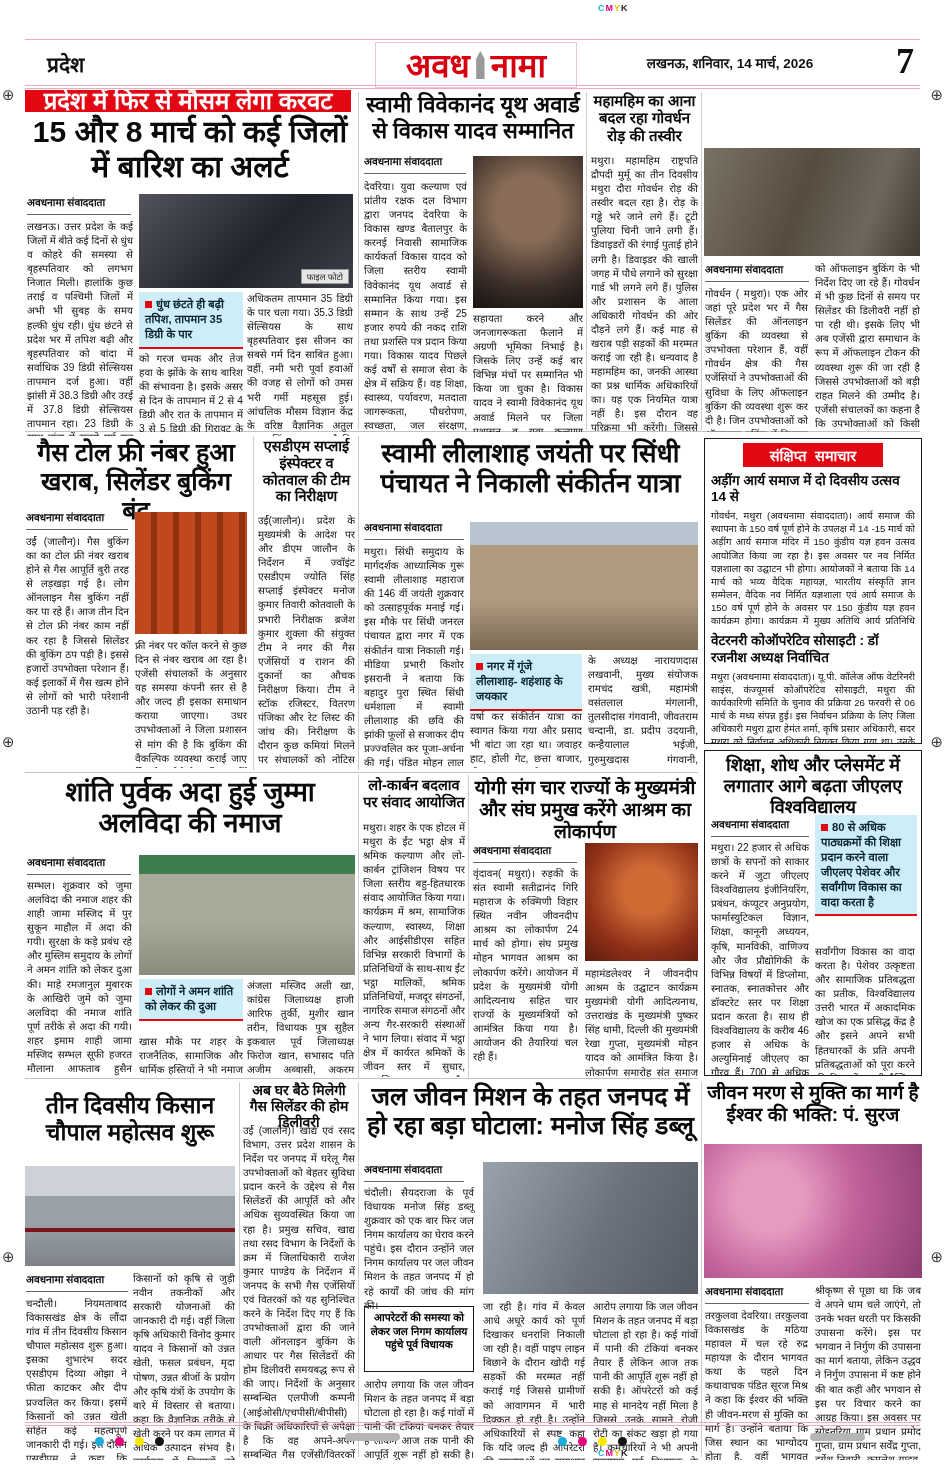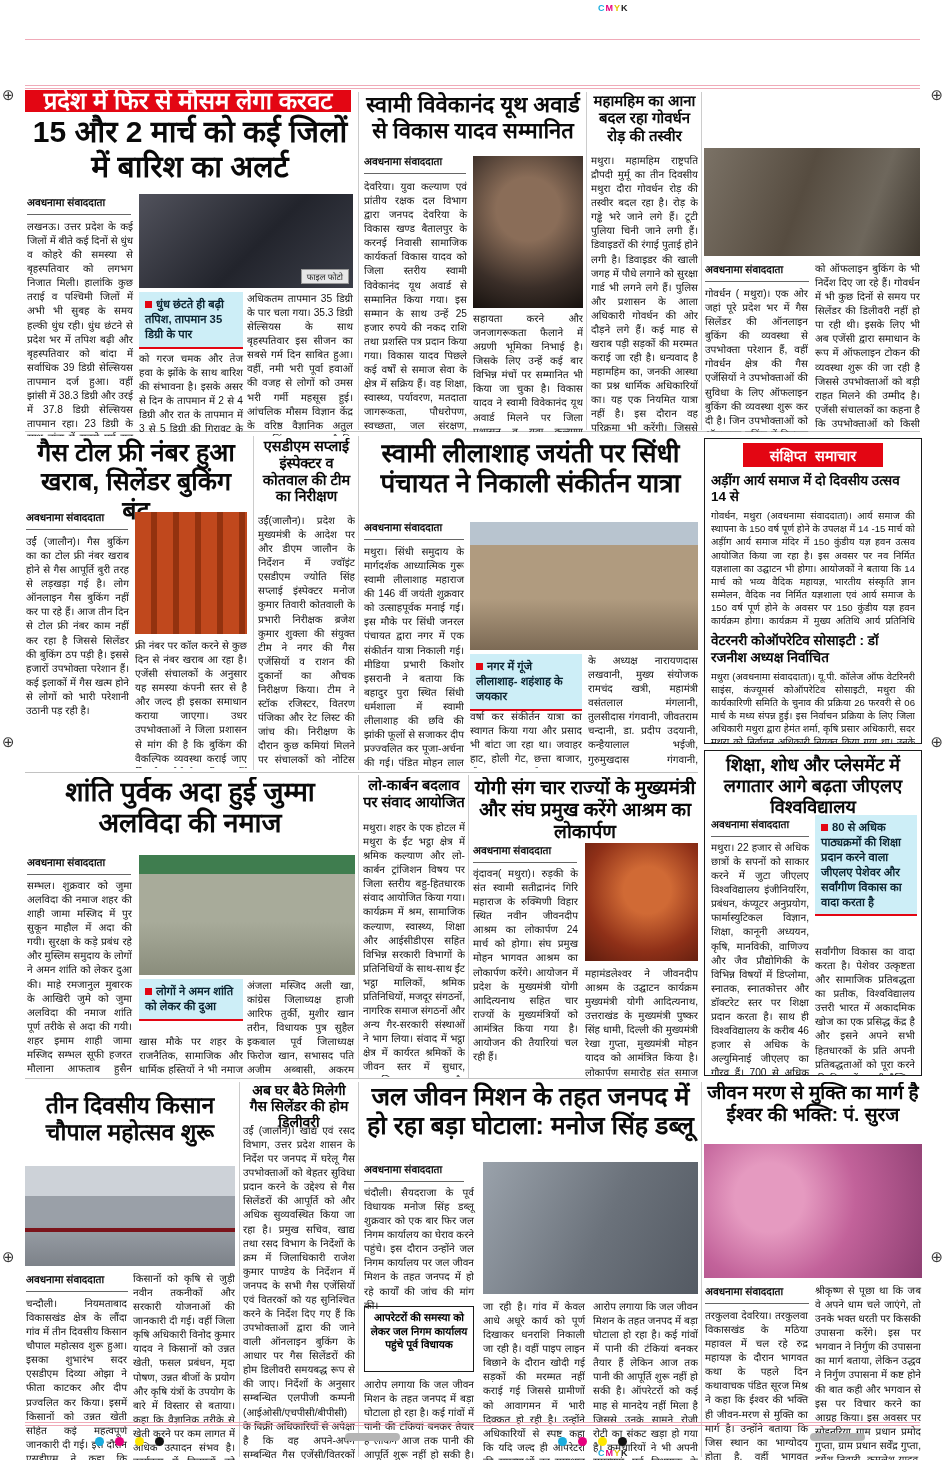--- a/index.html
+++ b/index.html
@@ -41,39 +41,49 @@
   </div>
 
   <div class="regmark" style="left:2px;top:86px;">⊕</div>
   <div class="regmark" style="left:2px;top:733px;">⊕</div>
   <div class="regmark" style="left:2px;top:1248px;">⊕</div>
   <div class="regmark" style="right:2px;top:86px;">⊕</div>
   <div class="regmark" style="right:2px;top:733px;">⊕</div>
   <div class="regmark" style="right:2px;top:1248px;">⊕</div>
 
   <div class="abs" style="left:25px;top:39px;width:895px;border-top:1.5px solid #f0aab8;"></div>
+  <div class="abs" style="left:25px;top:44px;width:895px;height:40px;">
+    <div class="abs" style="left:22px;top:6px;font-size:21px;font-weight:bold;color:#111;">प्रदेश</div>
+    <div class="abs" style="left:350px;top:-2px;width:200px;height:44px;display:flex;align-items:center;justify-content:center;border:1px solid #e9c7cd;background:#fff;">
+      <span class="masthead-word">अवध</span>
+      <span class="temple"></span>
+      <span class="masthead-word">नामा</span>
+    </div>
+    <div class="abs" style="left:600px;top:10px;width:210px;text-align:center;font-size:13.5px;font-weight:bold;color:#111;">लखनऊ, शनिवार, 14 मार्च, 2026</div>
+    <div class="abs" style="right:6px;top:-4px;font-size:36px;font-weight:bold;font-family:'Liberation Serif',serif;color:#111;">7</div>
+  </div>
   <div class="abs dbl" style="left:25px;top:85px;width:895px;"></div>
 
   <div class="hrule" style="left:25px;top:431px;width:895px;"></div>
   <div class="hrule" style="left:25px;top:772px;width:673px;"></div>
   <div class="hrule" style="left:25px;top:1078px;width:673px;"></div>
   <div class="vr" style="left:358px;top:92px;height:338px;"></div>
   <div class="vr" style="left:586px;top:92px;height:338px;"></div>
   <div class="vr" style="left:701px;top:92px;height:338px;"></div>
   <div class="vr" style="left:253px;top:436px;height:334px;"></div>
   <div class="vr" style="left:358px;top:436px;height:334px;"></div>
   <div class="vr" style="left:358px;top:775px;height:303px;"></div>
   <div class="vr" style="left:468px;top:775px;height:303px;"></div>
   <div class="vr" style="left:239px;top:1082px;height:375px;"></div>
   <div class="vr" style="left:358px;top:1082px;height:375px;"></div>
   <div class="vr" style="left:701px;top:1082px;height:375px;"></div>
 
   <div class="art" style="left:25px;top:90px;width:330px;height:346px;">
     <div class="kicker" style="width:326px;height:22px;font-size:24px;line-height:22px;">प्रदेश में फिर से मौसम लेगा करवट</div>
-    <div class="hl" style="margin-top:3px;font-size:30px;">15 और 2 मार्च को कई जिलों में बारिश का अलर्ट</div>
+    <div class="hl" style="margin-top:3px;font-size:30px;">15 और 8 मार्च को कई जिलों में बारिश का अलर्ट</div>
     <div class="abs byline" style="left:2px;top:105px;width:104px;">अवधनामा संवाददाता</div>
     <div class="abs body" style="left:2px;top:130px;width:106px;height:214px;">लखनऊ। उत्तर प्रदेश के कई जिलों में बीते कई दिनों से धुंध व कोहरे की समस्या से बृहस्पतिवार को लगभग निजात मिली। हालांकि कुछ तराई व पश्चिमी जिलों में अभी भी सुबह के समय हल्की धुंध रही। धुंध छंटने से प्रदेश भर में तपिश बढ़ी और बृहस्पतिवार को बांदा में सर्वाधिक 39 डिग्री सेल्सियस तापमान दर्ज हुआ। वहीं झांसी में 38.3 डिग्री और उरई में 37.8 डिग्री सेल्सियस तापमान रहा। 23 डिग्री के साथ बांदा में सबसे गर्म रात रही। आंचलिक मौसम विज्ञान केंद्र के वरिष्ठ वैज्ञानिक अतुल कुमार सिंह का कहना है कि पूर्व में नया पश्चिमी विक्षोभ सक्रिय हो रहा है। इसके असर से 15 व 16 मार्च</div>
     <div class="abs photo" style="left:114px;top:104px;width:214px;height:94px;background:linear-gradient(135deg,#51525c,#22242c 55%,#3c3f49);">
       <span class="caption-ov">फाइल फोटो</span>
     </div>
     <div class="abs inset" style="left:114px;top:202px;width:92px;">
       <span class="bullet"></span><span>धुंध छंटते ही बढ़ी तपिश, तापमान 35 डिग्री के पार</span>
     </div>
     <div class="abs body" style="left:114px;top:262px;width:104px;height:82px;">को गरज चमक और तेज हवा के झोंके के साथ बारिश की संभावना है। इसके असर से दिन के तापमान में 2 से 4 डिग्री और रात के तापमान में 3 से 5 डिग्री की गिरावट के संकेत हैं। शुक्रवार से धुंध में प्रभावी रूप से कमी आएगी। राजधानी में बृहस्पतिवार को सुबह धुंध और कोहरे से निजात रही। दिन चढ़ने के साथ धूप खिली और</div>
     <div class="abs body" style="left:222px;top:202px;width:106px;height:142px;">अधिकतम तापमान 35 डिग्री के पार चला गया। 35.3 डिग्री सेल्सियस के साथ बृहस्पतिवार इस सीजन का सबसे गर्म दिन साबित हुआ। वहीं, नमी भरी पूर्वा हवाओं की वजह से लोगों को उमस भरी गर्मी महसूस हुई। आंचलिक मौसम विज्ञान केंद्र के वरिष्ठ वैज्ञानिक अतुल कुमार सिंह का कहना है कि 13 व 14 मार्च को तापमान बढ़ेगा। इसके बाद 15 व 16 मार्च को विक्षोभ के असर से बादलों की आवाजाही से नमी है।</div>

